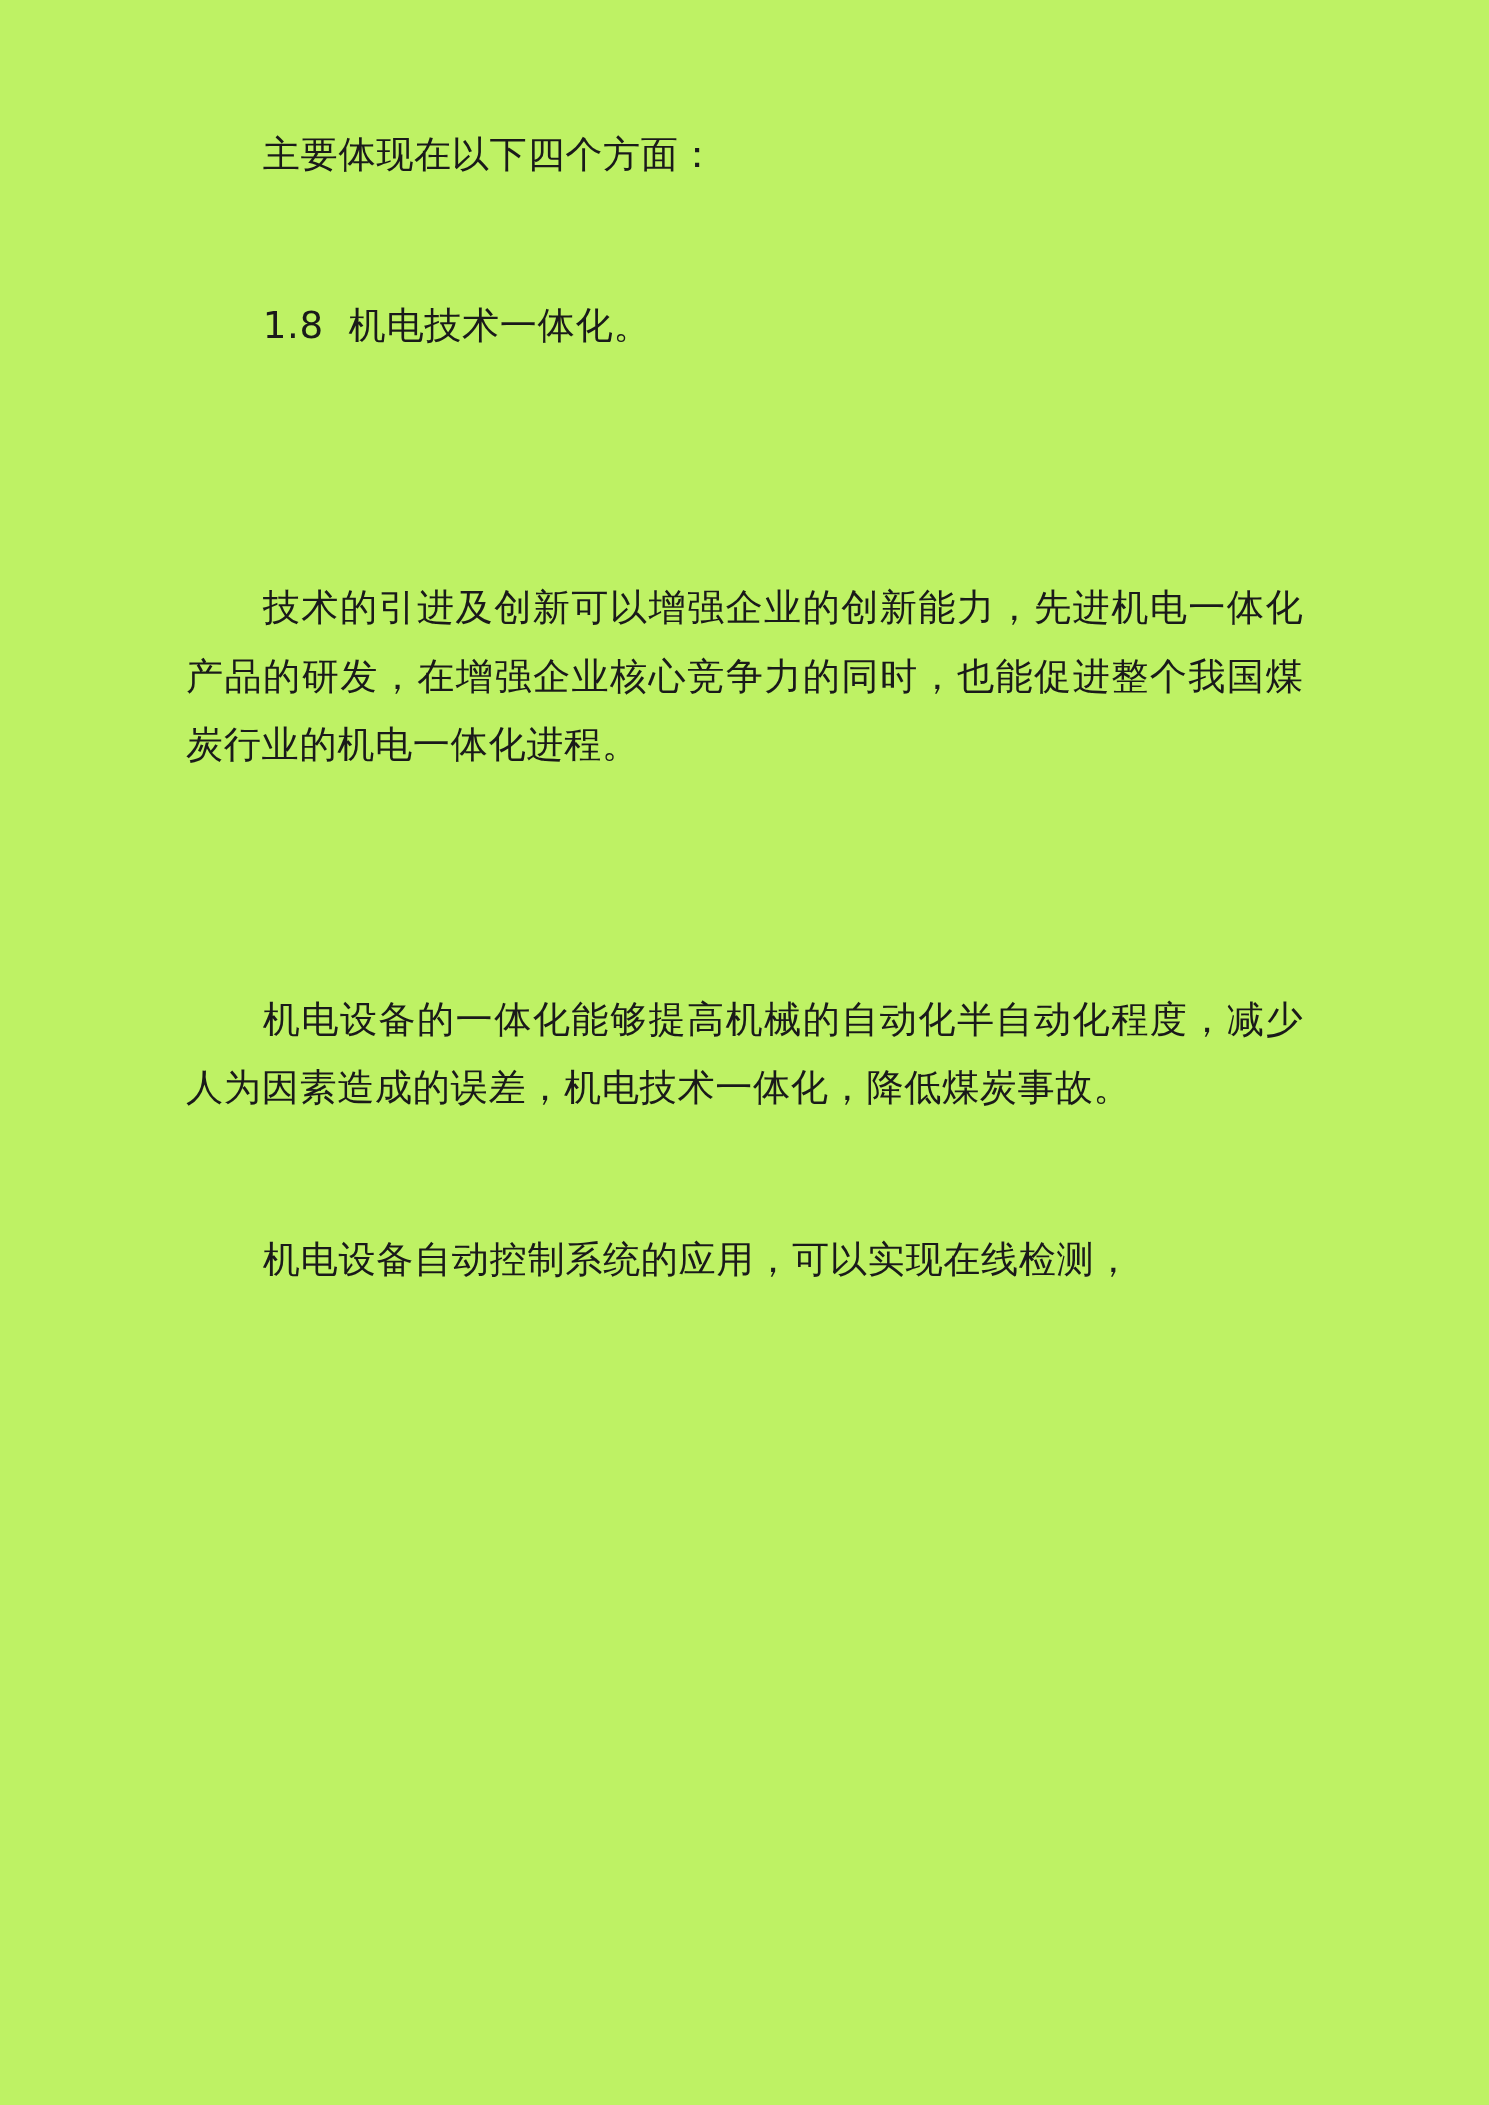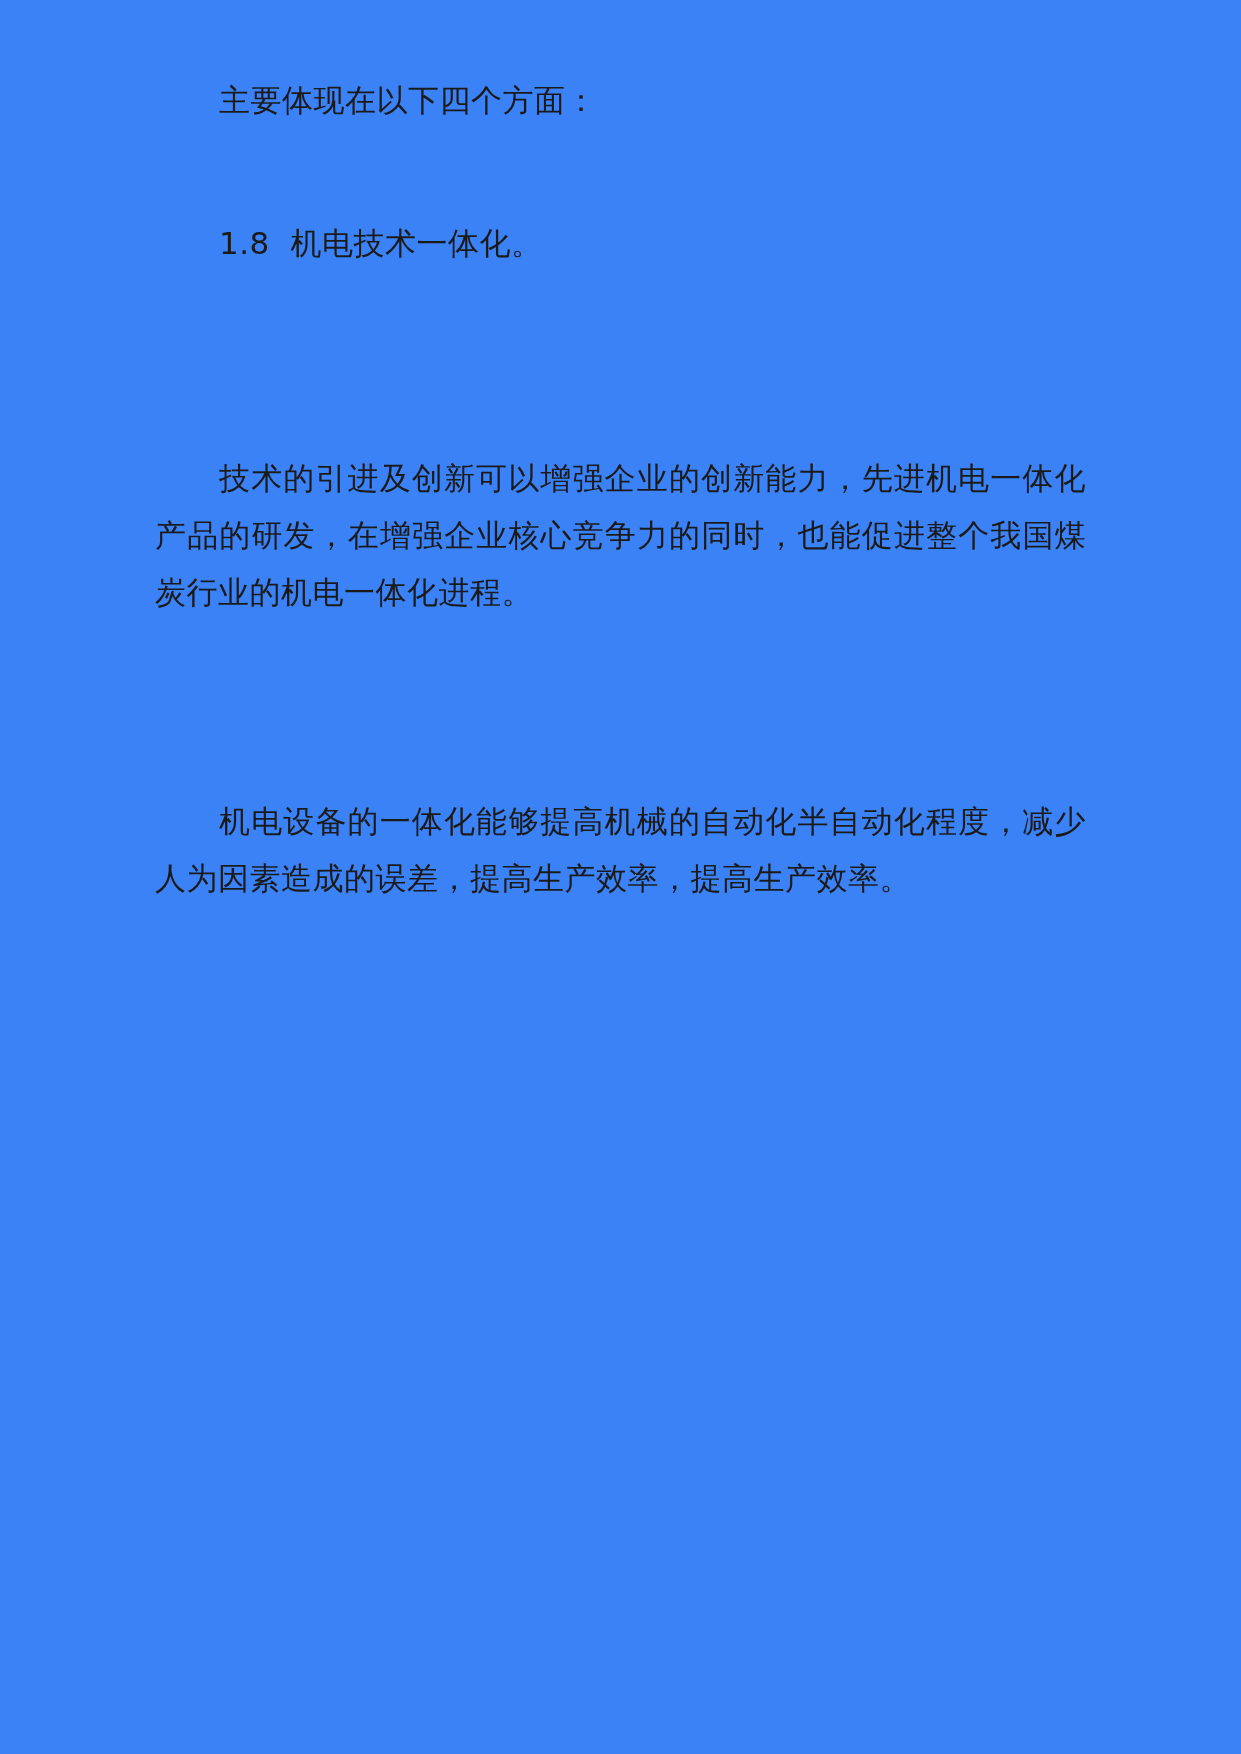--- a/index.html
+++ b/index.html
@@ -12,22 +12,22 @@
     height: 1754px;
     font-family: "DejaVu Sans", "Liberation Sans", sans-serif;
     color: #000000;
     -webkit-font-smoothing: antialiased;
   }
   .page {
     position: relative;
     width: 1241px;
     height: 1754px;
     box-sizing: border-box;
-    padding: 72px 155px 120px 155px;
-    background: #3b82f6;
+    padding: 101px 155px 120px 155px;
+    background: #bef264;
   }
   .doc-body {
     width: 100%;
   }
   .para {
     font-size: 31px;
     line-height: 57px;
     letter-spacing: 0.5px;
     color: #1a1a1a;
     margin: 0;
@@ -59,19 +59,20 @@
 
     <div class="spacer-lg"></div>
 
     <p class="para indent">技术的引进及创新可以增强企业的创新能力，先进机电一体化产品的研发，在增强企业核心竞争力的同时，也能促进整个我国煤炭行业的机电一体化进程。</p>
 
     <div class="spacer-md"></div>
 
 
     <div class="spacer-md"></div>
 
-    <p class="para indent">机电设备的一体化能够提高机械的自动化半自动化程度，减少人为因素造成的误差，提高生产效率，提高生产效率。</p>
+    <p class="para indent">机电设备的一体化能够提高机械的自动化半自动化程度，减少人为因素造成的误差，机电技术一体化，降低煤炭事故。</p>
 
     <div class="spacer-md"></div>
 
+    <p class="para indent">机电设备自动控制系统的应用，可以实现在线检测，</p>
 
   </div>
 </div>
 
 </body></html>

